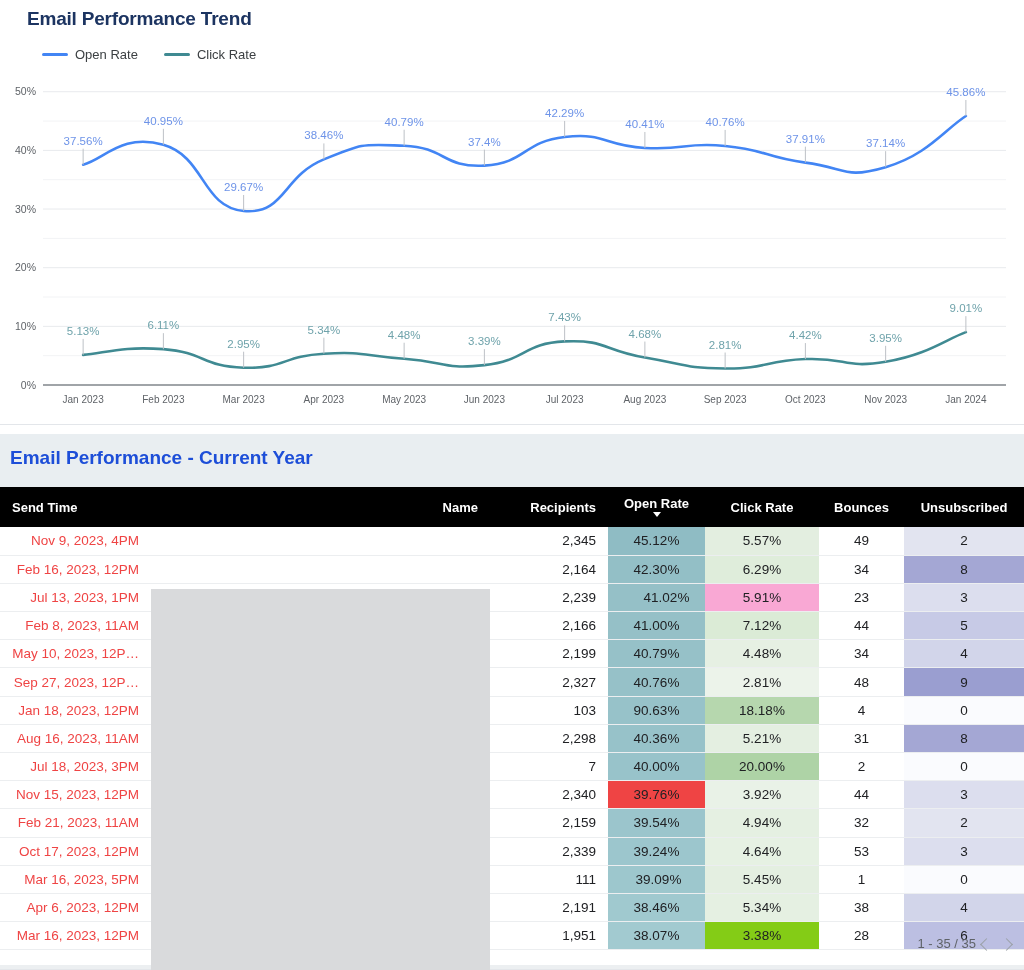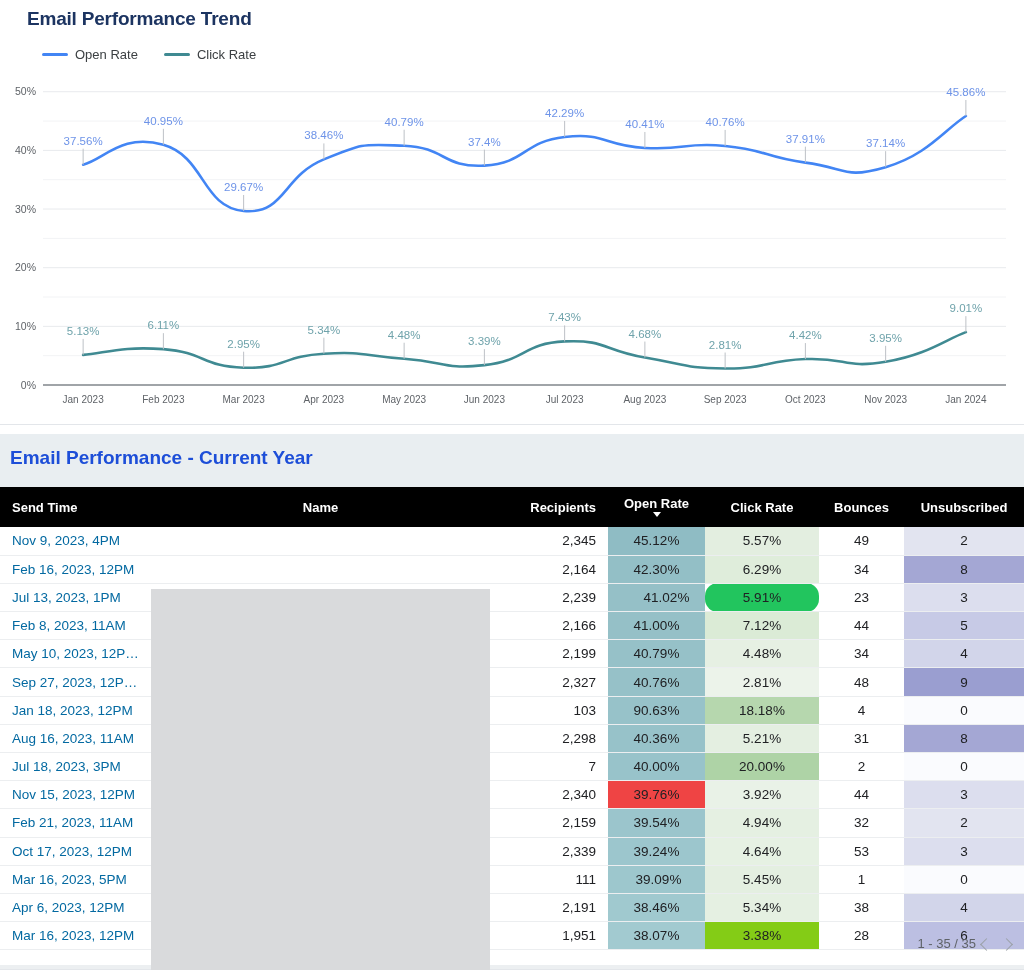--- a/index.html
+++ b/index.html
@@ -88,21 +88,21 @@
     background: #000000;
     color: #ffffff;
     font-size: 13px;
     font-weight: bold;
     height: 40px;
     padding: 0 12px;
     vertical-align: middle;
     position: relative;
   }
   th.c-sendtime { width: 151px; text-align: left; padding-left: 12px; }
-  th.c-name     { width: 339px; text-align: center; padding-left: 14px; }
+  th.c-name     { width: 339px; text-align: right; padding-left: 14px; }
   th.c-recip    { width: 118px; text-align: right; padding-right: 14px; }
   th.c-open     { width: 97px;  text-align: center; }
   th.c-click    { width: 114px; text-align: center; }
   th.c-bounce   { width: 85px;  text-align: center; }
   th.c-unsub    { width: 120px; text-align: center; }
 
   .sort-caret {
     display: block;
     width: 0; height: 0;
     margin: 1px auto 0 auto;
@@ -113,21 +113,21 @@
   th .hdr-stack { display: flex; flex-direction: column; align-items: center; line-height: 1.05; }
 
   table.grid tbody td {
     height: 28.2px;
     padding: 0 12px;
     border-bottom: 1px solid #eceef0;
     vertical-align: middle;
     white-space: nowrap;
     overflow: hidden;
   }
-  td.sendtime { text-align: left; padding-left: 12px; color:#0369a1; }
+  td.sendtime { text-align: right; padding-left: 12px; color:#ef4444; }
   td.name     { text-align: left; padding-left: 14px; color:#5f6368; }
   td.recip    { text-align: right; padding-right: 14px; }
   td.open     { text-align: center; }
   td.click    { text-align: center; }
   td.bounce   { text-align: center; }
   td.unsub    { text-align: center; }
 
   
   .redaction {
     position: absolute;
@@ -302,21 +302,21 @@
               <td class="open" style="background: rgb(147, 191, 198);">42.30%</td>
               <td class="click" style="background: rgb(223, 237, 219);">6.29%</td>
               <td class="bounce">34</td>
               <td class="unsub" style="background: rgb(164, 167, 212);">8</td>
             </tr>
             <tr>
               <td class="sendtime">Jul 13, 2023, 1PM</td>
               <td class="name"></td>
               <td class="recip">2,239</td>
               <td class="open" style="background: rgb(149, 192, 199); padding-left: 32px;">41.02%</td>
-              <td class="click" style="background: #22c55e; border-radius: 13px;">5.91%</td>
+              <td class="click" style="background: #f9a8d4;">5.91%</td>
               <td class="bounce">23</td>
               <td class="unsub" style="background: rgb(220, 222, 238);">3</td>
             </tr>
             <tr>
               <td class="sendtime">Feb 8, 2023, 11AM</td>
               <td class="name"></td>
               <td class="recip">2,166</td>
               <td class="open" style="background: rgb(149, 192, 199);">41.00%</td>
               <td class="click" style="background: rgb(219, 235, 214);">7.12%</td>
               <td class="bounce">44</td>

